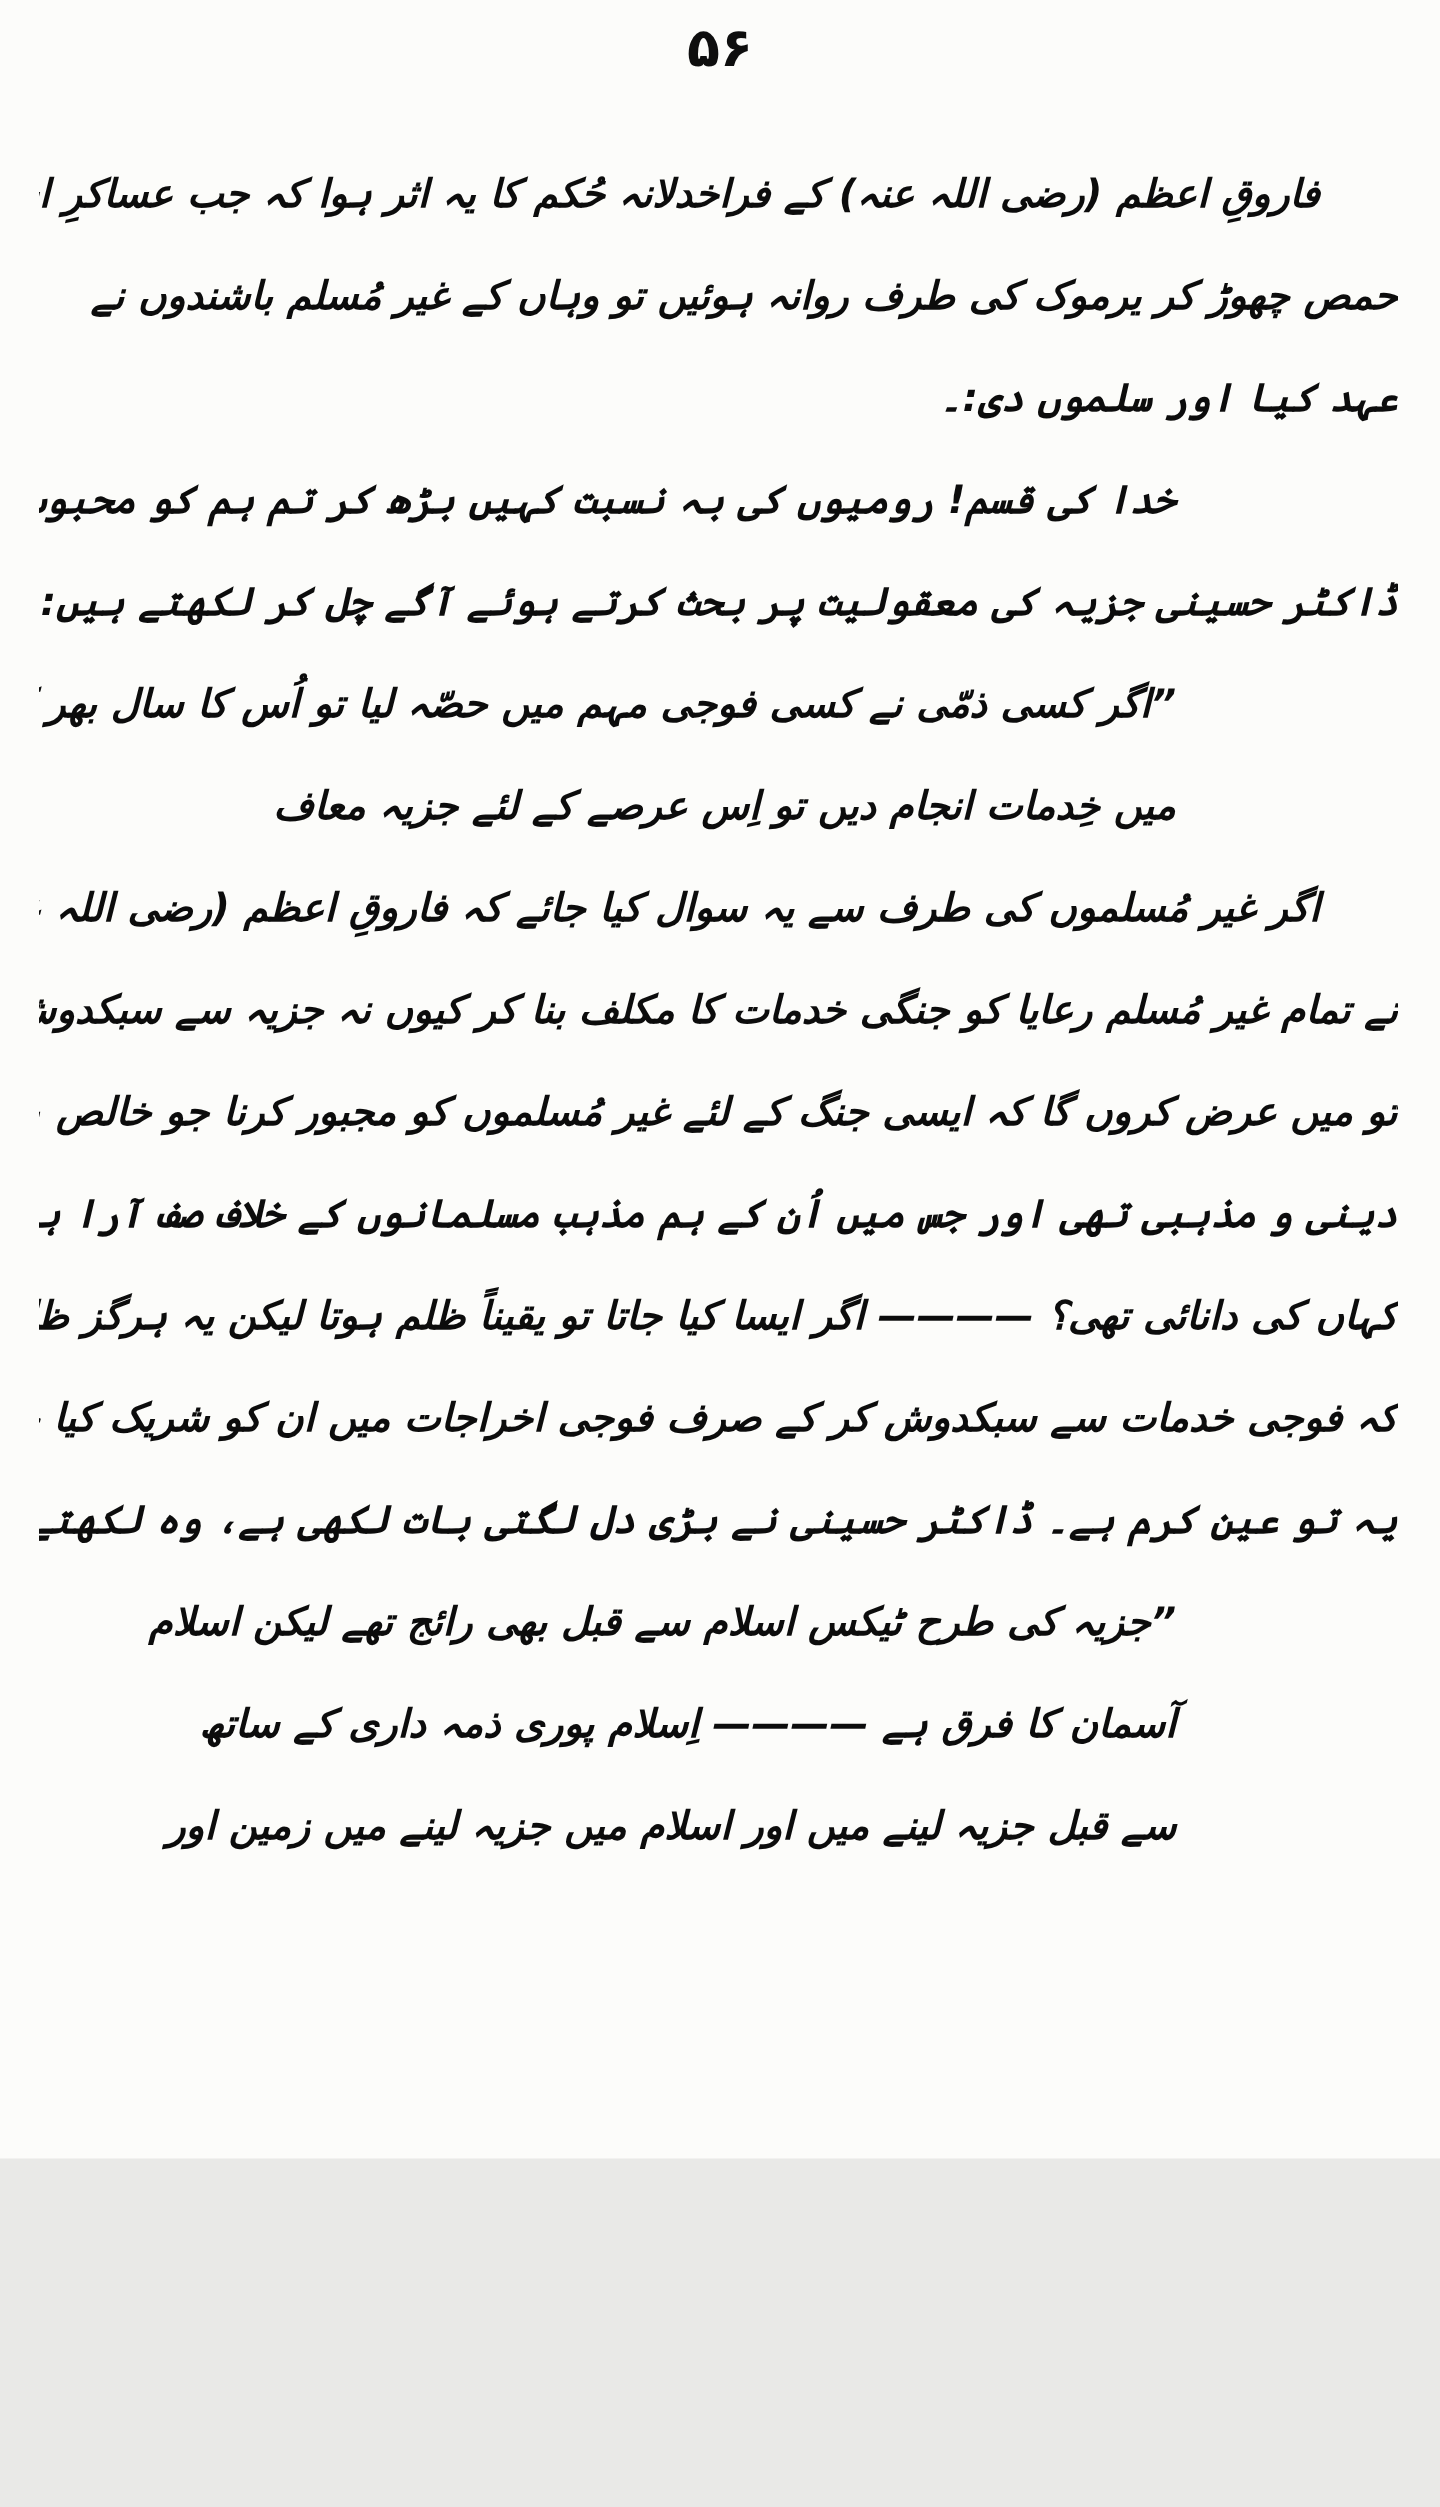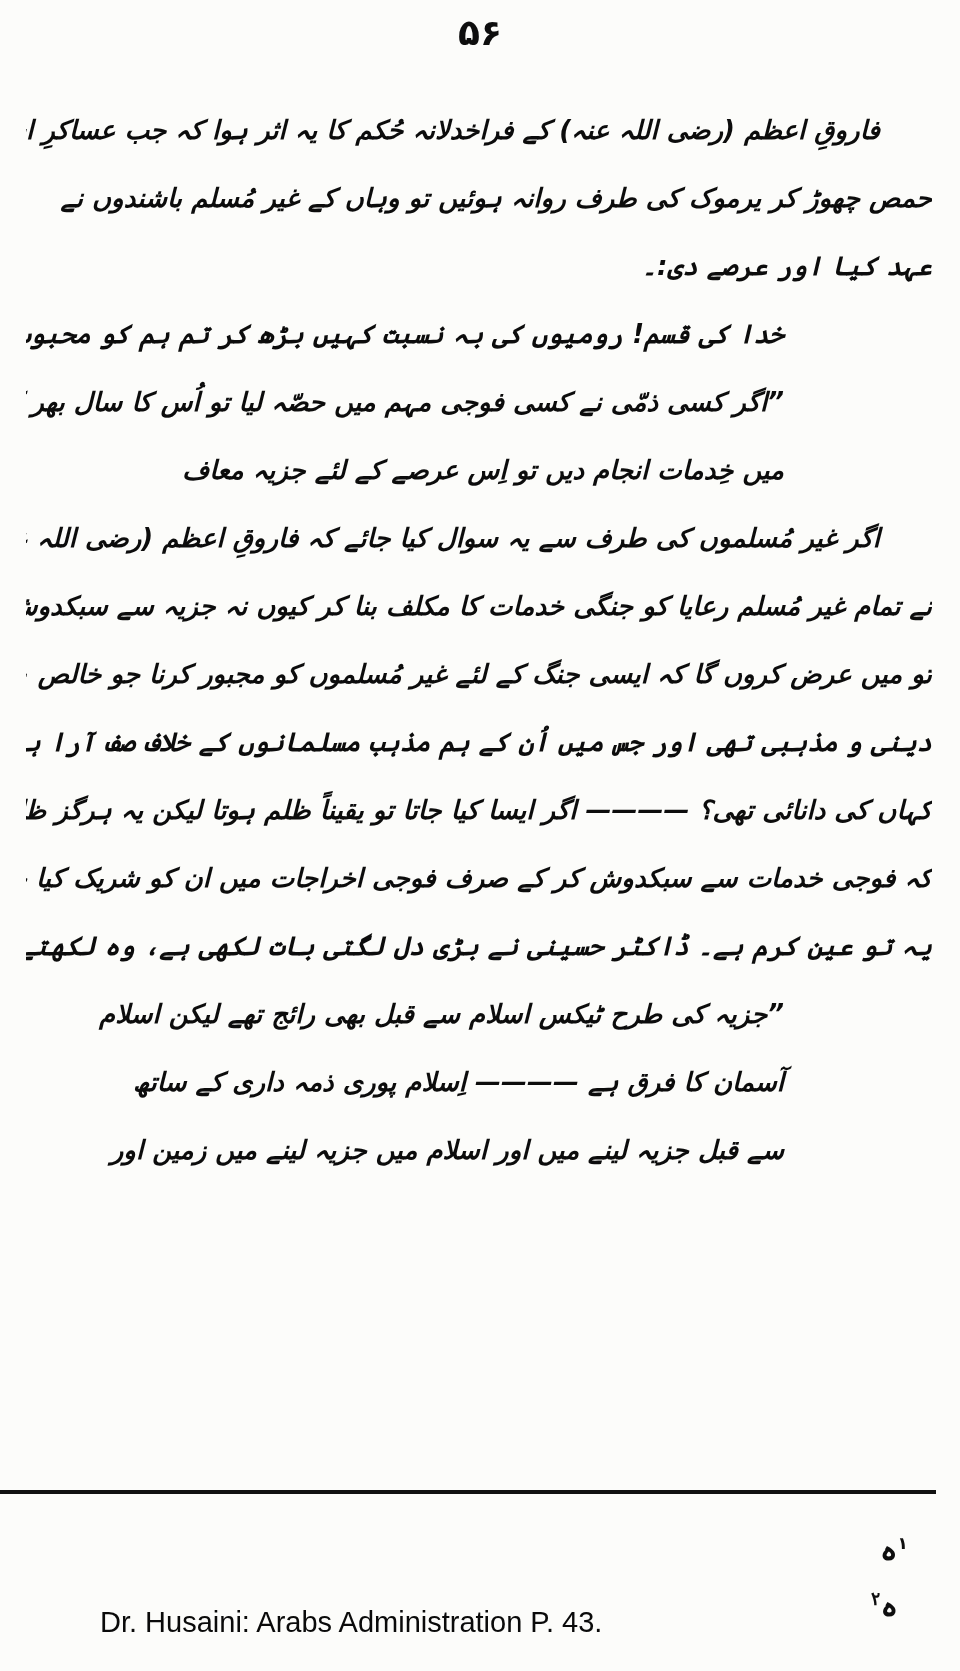--- a/index.html
+++ b/index.html
@@ -3,21 +3,21 @@
 <meta charset="utf-8">
 <style>
   html,body{margin:0;padding:0;}
   body{
     width:960px;height:1671px;
     background:#e9e9e7;
     font-family:"DejaVu Sans",sans-serif;
   }
   .page{
     position:relative;
-    width:960px;height:1671px;
+    width:960px;height:1439px;
     background:#fcfcfa;
     color:#0e0e0e;
     overflow:hidden;
   }
   
   .pageno{
     position:absolute;top:12px;left:0;right:0;
     text-align:center;
     font-size:36px;font-weight:bold;
     letter-spacing:6px;
@@ -79,27 +79,30 @@
 
 <div class="page">
 
   <div class="pageno">۵۶</div>
 
   <div class="text">
 
     <div>
       <span class="line indent">فاروقِ اعظم (رضی اللہ عنہ) کے فراخدلانہ حُکم کا یہ اثر ہوا کہ جب عساکرِ اسلامیہ</span>
       <span class="line">حمص چھوڑ کر یرموک کی طرف روانہ ہوئیں تو وہاں کے غیر مُسلم باشندوں نے</span>
-      <span class="line">عہد کیا اور عرصے دی:۔</span>
+      <span class="line">عہد کیا اور سلموں دی:۔</span>
     </div>
 
     <div class="quote">
       <span class="line">خدا کی قسم! رومیوں کی بہ نسبت کہیں بڑھ کر تم ہم کو محبوب ہو“؛ ۱ہ</span>
     </div>
 
+    <div>
+      <span class="line">ڈاکٹر حسینی جزیہ کی معقولیت پر بحث کرتے ہوئے آگے چل کر لکھتے ہیں:</span>
+    </div>
 
     <div class="quote">
       <span class="line">”اگر کسی ذمّی نے کسی فوجی مہم میں حصّہ لیا تو اُس کا سال بھر کا</span>
       <span class="line">میں خِدمات انجام دیں تو اِس عرصے کے لئے جزیہ معاف</span>
     </div>
 
     <div>
       <span class="line indent">اگر غیر مُسلموں کی طرف سے یہ سوال کیا جائے کہ فاروقِ اعظم (رضی اللہ عنہ)</span>
       <span class="line">نے تمام غیر مُسلم رعایا کو جنگی خدمات کا مکلف بنا کر کیوں نہ جزیہ سے سبکدوش فرمایا؟</span>
       <span class="line">تو میں عرض کروں گا کہ ایسی جنگ کے لئے غیر مُسلموں کو مجبور کرنا جو خالص ————</span>

